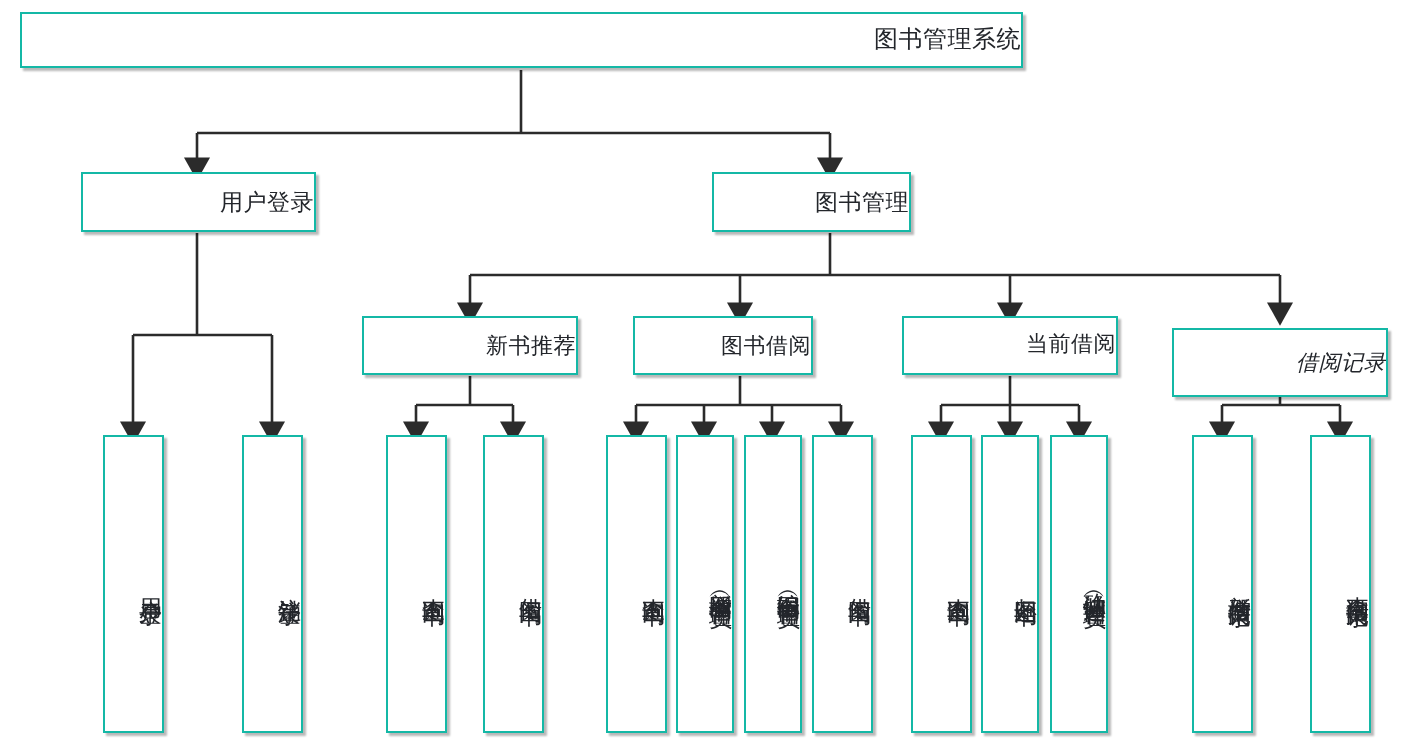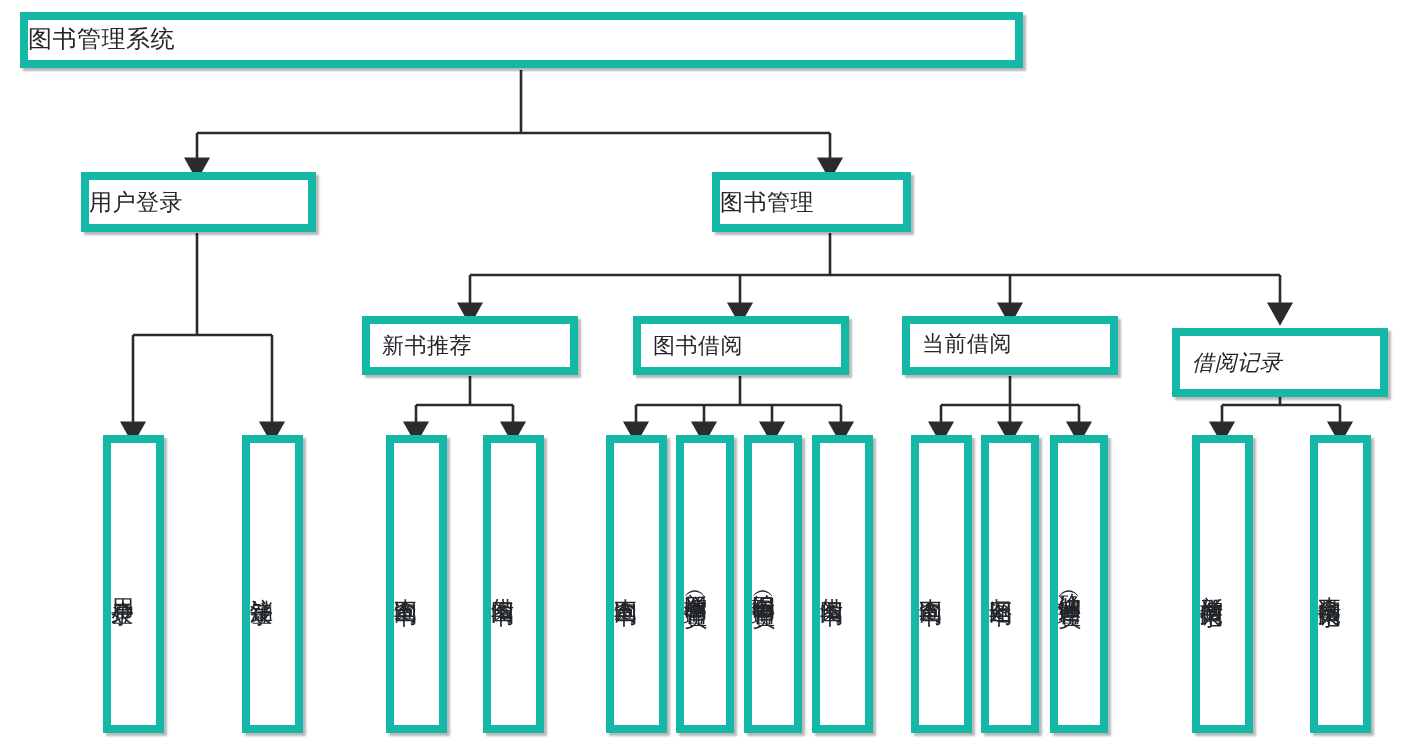--- a/index.html
+++ b/index.html
@@ -24,25 +24,25 @@
     position: absolute;
     left: 0;
     top: 0;
     width: 1405px;
     height: 747px;
   }
   .node {
     position: absolute;
     box-sizing: border-box;
     background: #ffffff;
-    border: 8px solid #14b8a6;
+    border: 2px solid #14b8a6;
     box-shadow: 3px 3px 2px rgba(0,0,0,0.28);
     display: flex;
     align-items: center;
-    justify-content: flex-start;
+    justify-content: flex-end;
     overflow: hidden;
   }
   .node .label {
     color: #23262b;
     font-size: 23px;
     line-height: 1.05;
     letter-spacing: 0.5px;
     text-align: center;
     white-space: pre;
   }
@@ -147,21 +147,21 @@
   <div class="node level1" style="left:81px; top:172px; width:235px; height:60px;">
     <span class="label">用户登录</span>
   </div>
   <div class="node level1" style="left:712px; top:172px; width:199px; height:60px;">
     <span class="label">图书管理</span>
   </div>
 
   <div class="node level2" style="left:362px; top:316px; width:216px; height:59px;">
     <span class="label">新书推荐</span>
   </div>
-  <div class="node level2" style="left:633px; top:316px; width:216px; height:59px;">
+  <div class="node level2" style="left:633px; top:316px; width:180px; height:59px;">
     <span class="label">图书借阅</span>
   </div>
   <div class="node level2" style="left:902px; top:316px; width:216px; height:59px;font-family:Liberation Mono, monospace;">
     <span class="label">当前借阅</span>
   </div>
   <div class="node level2" style="left:1172px; top:328px; width:216px; height:69px;font-style:italic;">
     <span class="label">借阅记录</span>
   </div>
 
   <div class="node leaf vertical" style="left:103px; top:435px; width:61px; height:298px;">

